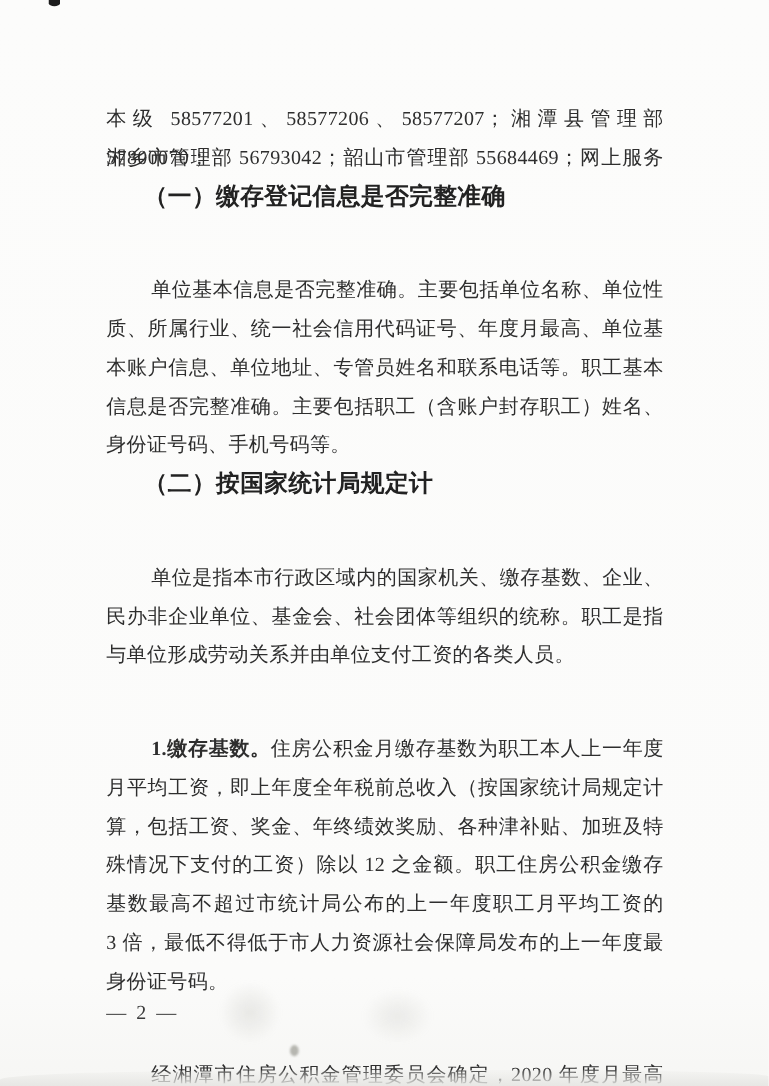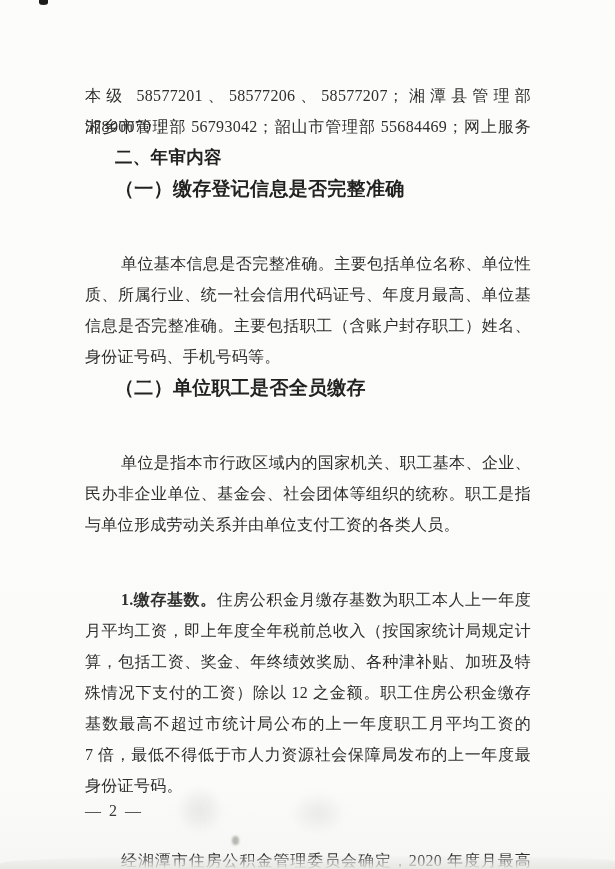--- a/index.html
+++ b/index.html
@@ -72,38 +72,38 @@
 </head>
 <body>
 
 <div class="page">
 
   <div class="corner-mark"></div>
 
   <div class="text-col">
     <div class="line fill">本级 58577201、58577206、58577207；湘潭县管理部 57800070；</div>
     <div class="line fill">湘乡市管理部 56793042；韶山市管理部 55684469；网上服务</div>
-    <div class="line h-black">二、年审内容</div>
     <div class="line h-kai">（一）缴存登记信息是否完整准确</div>
     <div class="line fill indent">单位基本信息是否完整准确。主要包括单位名称、单位性</div>
     <div class="line fill">质、所属行业、统一社会信用代码证号、年度月最高、单位基</div>
+    <div class="line fill">本账户信息、单位地址、专管员姓名和联系电话等。职工基本</div>
     <div class="line fill">信息是否完整准确。主要包括职工（含账户封存职工）姓名、</div>
     <div class="line">身份证号码、手机号码等。</div>
-    <div class="line h-kai">（二）单位职工是否全员缴存</div>
-    <div class="line fill indent">单位是指本市行政区域内的国家机关、职工基本、企业、</div>
+    <div class="line h-kai">（二）按国家统计局规定计</div>
+    <div class="line fill indent">单位是指本市行政区域内的国家机关、缴存基数、企业、</div>
     <div class="line fill">民办非企业单位、基金会、社会团体等组织的统称。职工是指</div>
     <div class="line">与单位形成劳动关系并由单位支付工资的各类人员。</div>
     <div class="line fill indent">
       <span class="lead-bold">1.缴存基数。</span><span>住房公积金月缴存基数为职工本人上一年度</span>
     </div>
     <div class="line fill">月平均工资，即上年度全年税前总收入（按国家统计局规定计</div>
     <div class="line fill">算，包括工资、奖金、年终绩效奖励、各种津补贴、加班及特</div>
     <div class="line fill">殊情况下支付的工资）除以 12 之金额。职工住房公积金缴存</div>
     <div class="line fill">基数最高不超过市统计局公布的上一年度职工月平均工资的</div>
-    <div class="line fill">7 倍，最低不得低于市人力资源社会保障局发布的上一年度最</div>
+    <div class="line fill">3 倍，最低不得低于市人力资源社会保障局发布的上一年度最</div>
     <div class="line">身份证号码。</div>
     <div class="line fill indent">经湘潭市住房公积金管理委员会确定，2020 年度月最高</div>
   </div>
 
   <div class="page-number">— 2 —</div>
 
   <div class="smudge smudge-a"></div>
   <div class="smudge smudge-b"></div>
   <div class="smudge smudge-dot"></div>
   <div class="shadow-band"></div>

